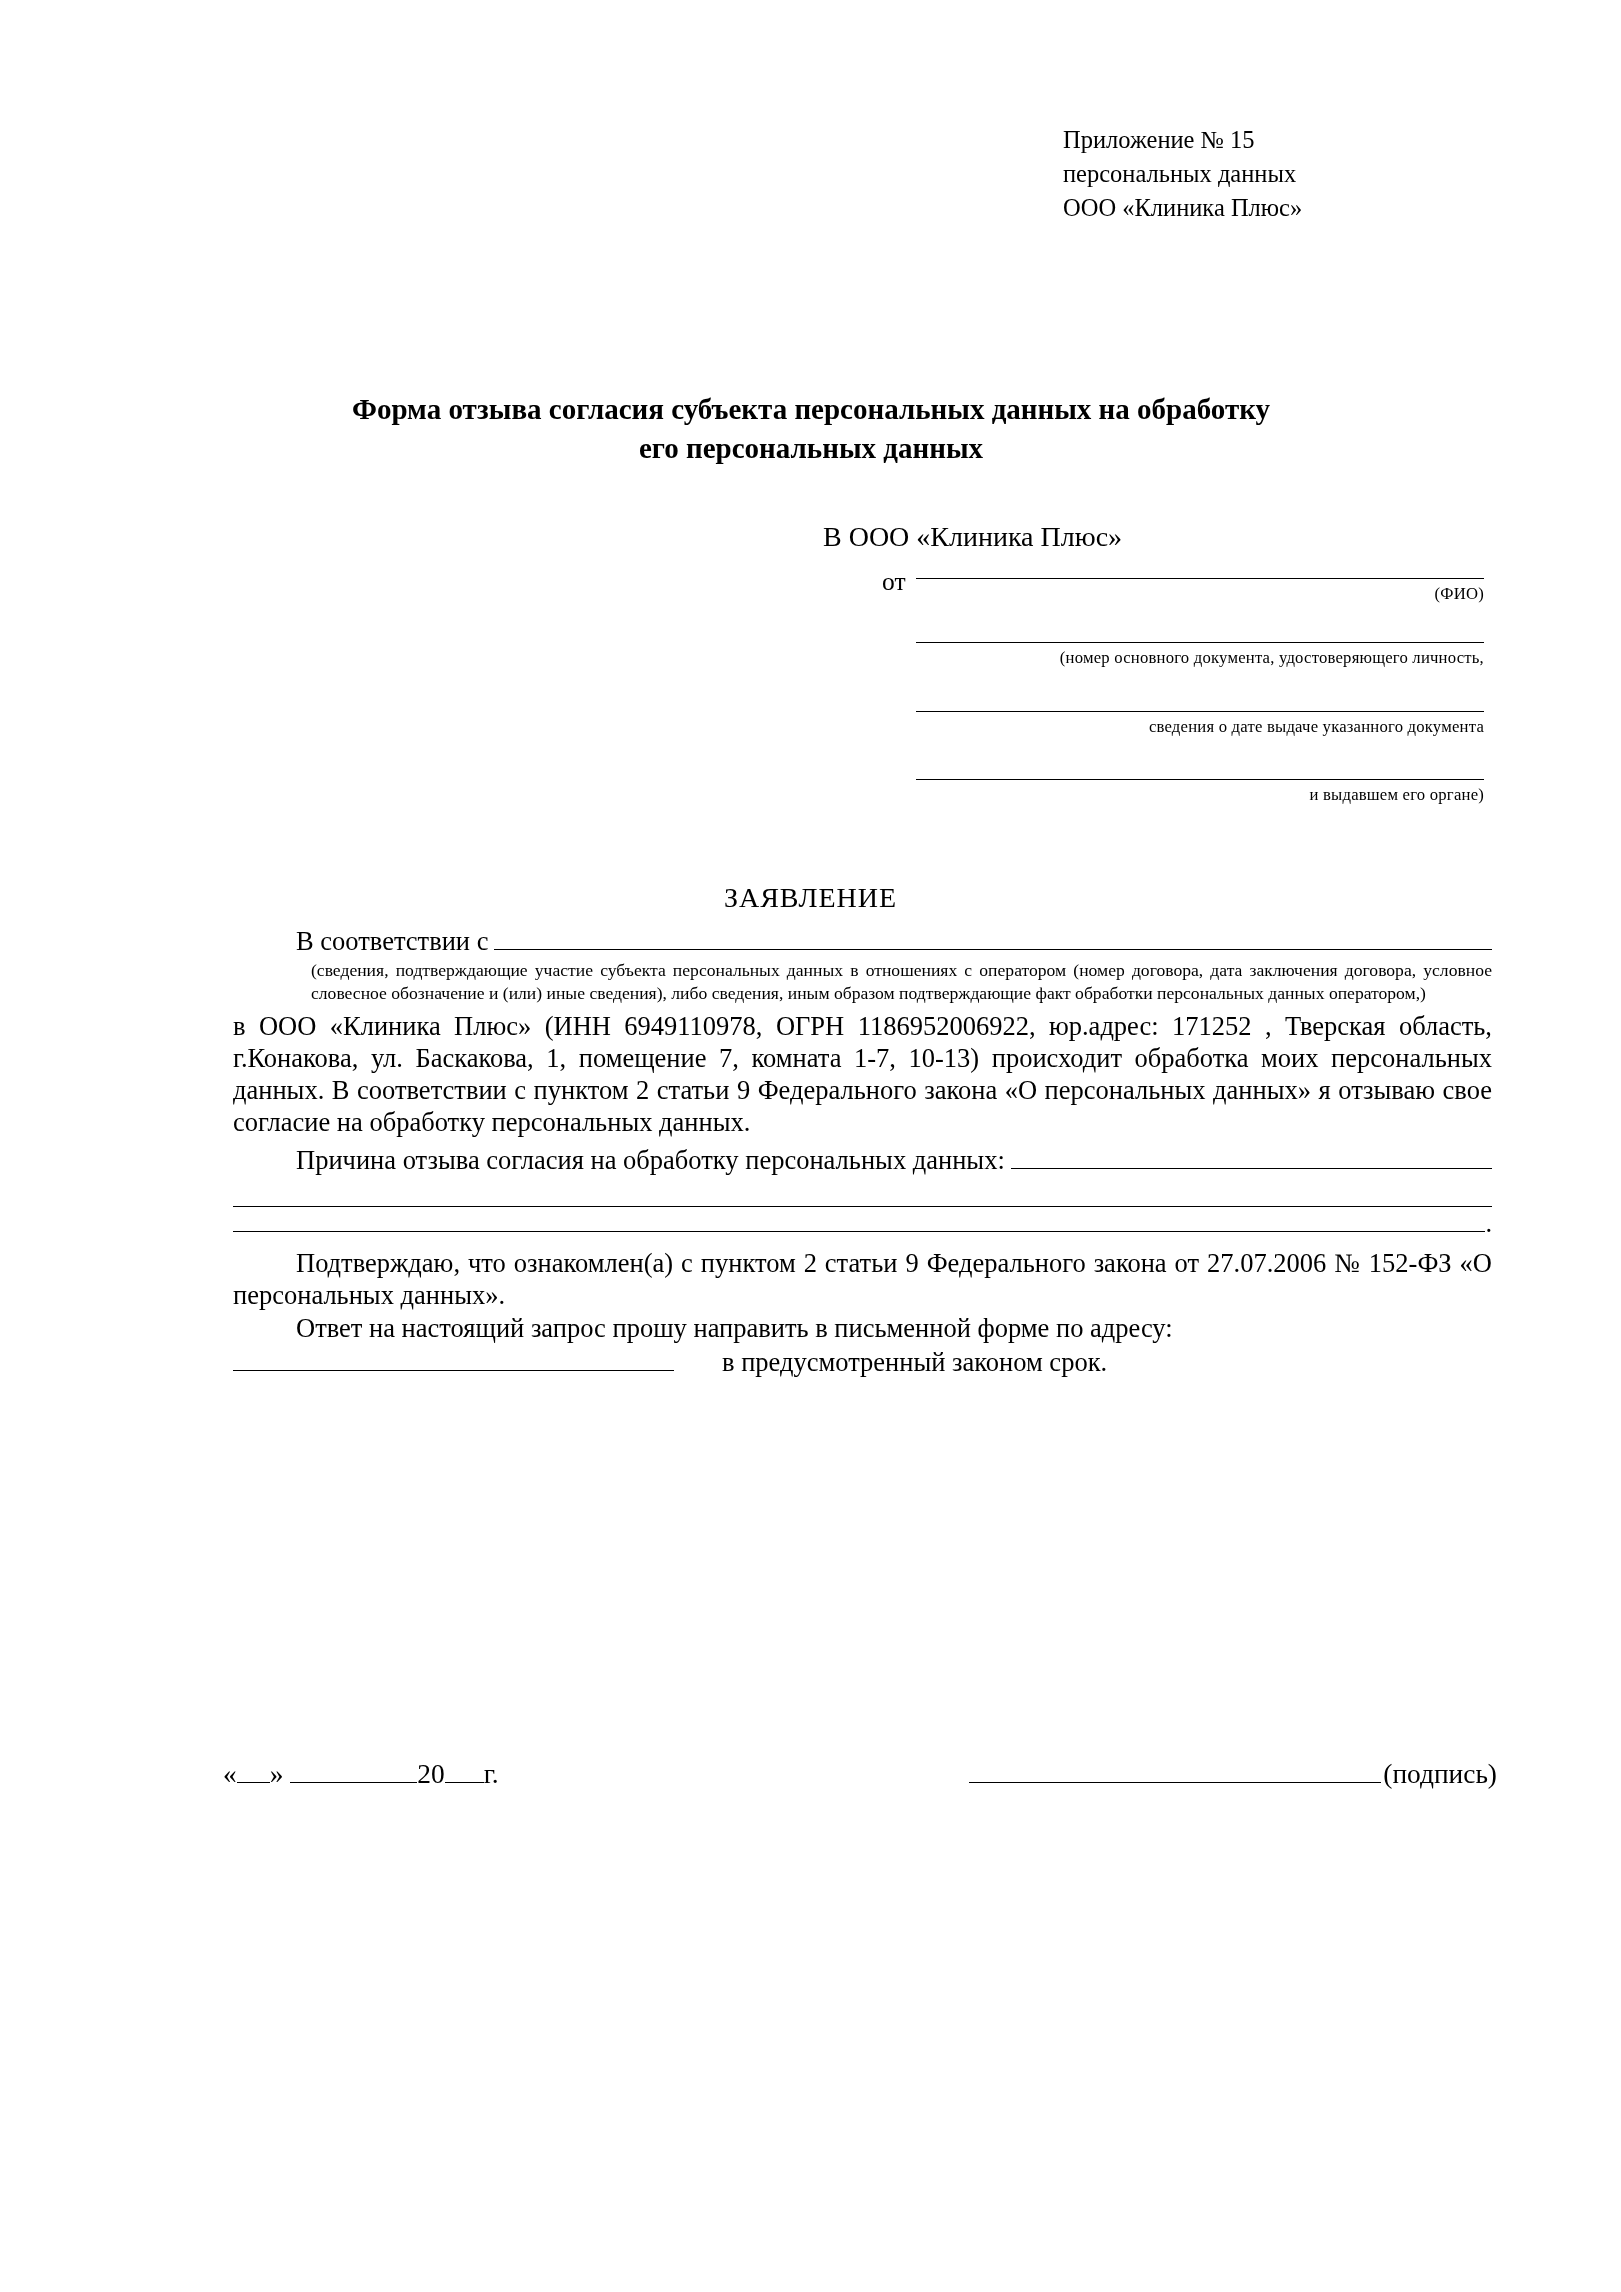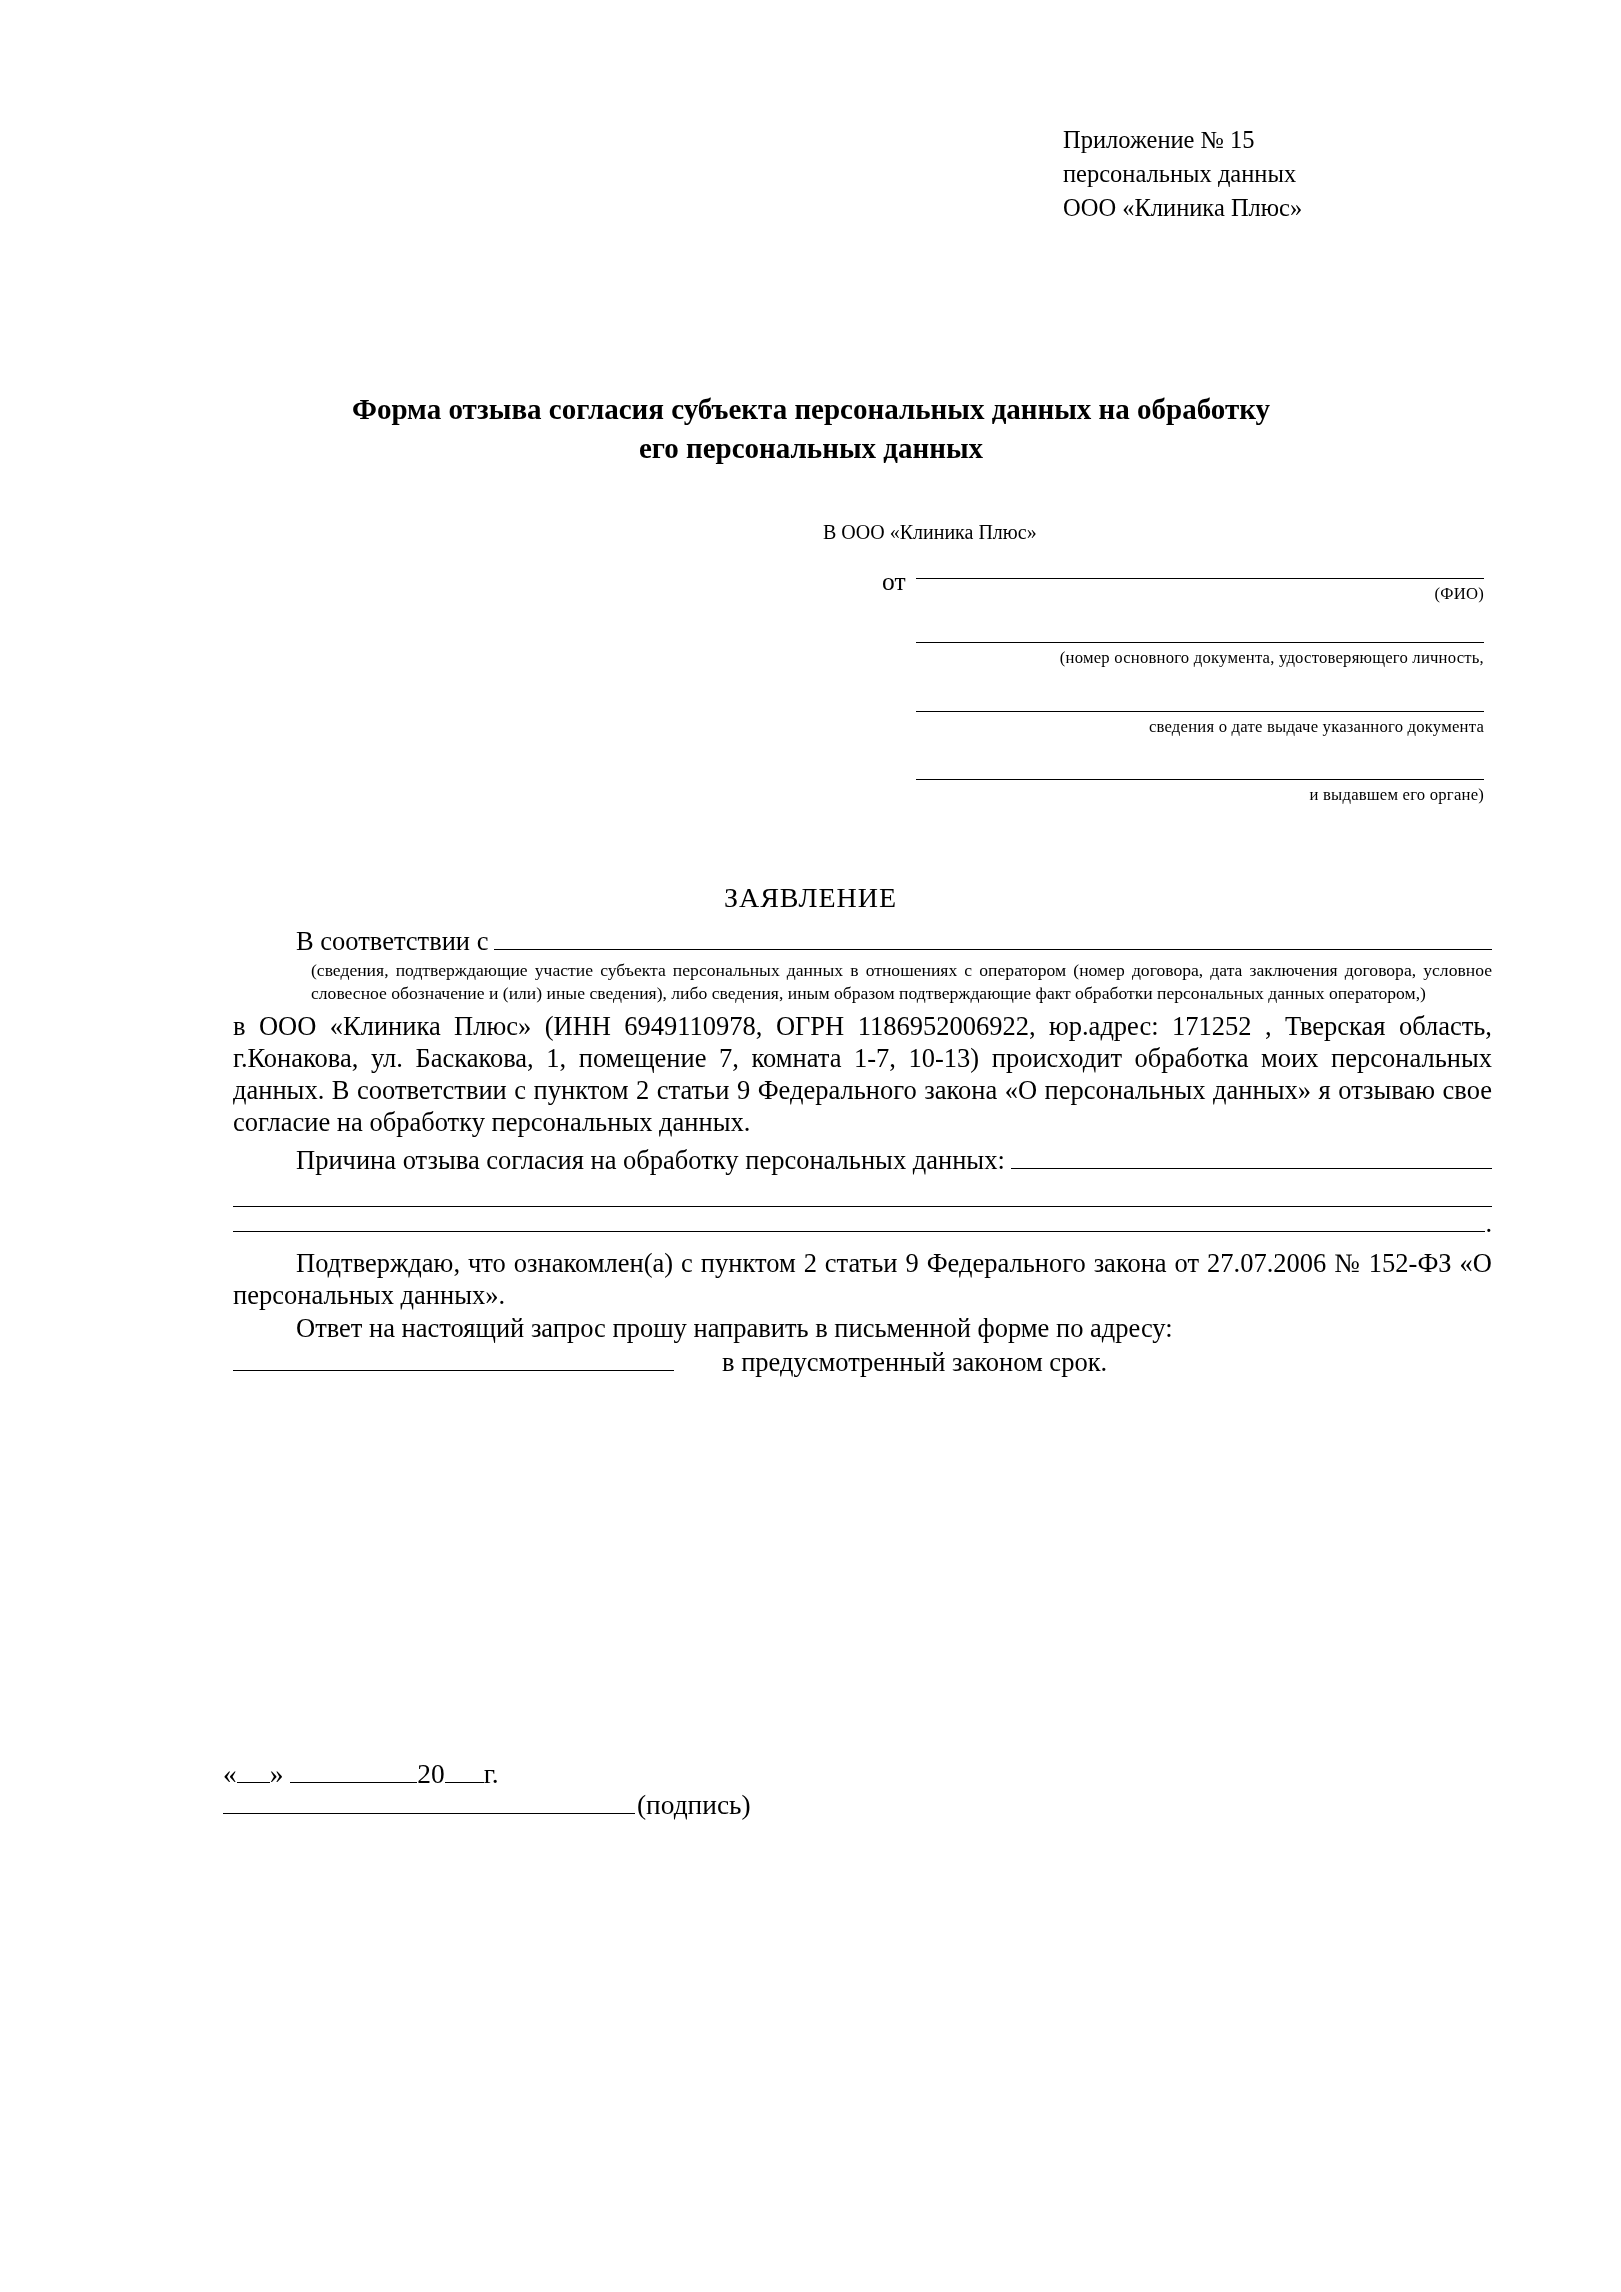--- a/index.html
+++ b/index.html
@@ -46,21 +46,21 @@
     font-size: 29px;
     line-height: 39px;
   }
 
   
   .addressee {
     position: absolute;
     top: 521px;
     left: 823px;
     width: 392px;
-    font-size: 20px;
+    font-size: 28px;
   }
   .from-label {
     position: absolute;
     top: 567px;
     left: 882px;
     font-size: 25.5px;
   }
 
   .fill-group {
     position: absolute;
@@ -135,21 +135,20 @@
   
   .sign-row {
     position: absolute;
     top: 1759px;
     left: 223px;
     width: 1274px;
     font-size: 27.4px;
     display: flex;
     justify-content: space-between;
     align-items: baseline;
-    flex-direction: column;
   }
   .sign-left { white-space: nowrap; }
   .sign-right { white-space: nowrap; }
   .sign-rule {
     display: inline-block;
     width: 412px;
     border-bottom: 1.5px solid #000;
     height: 19.6px;
     margin-right: 2px;
   }

